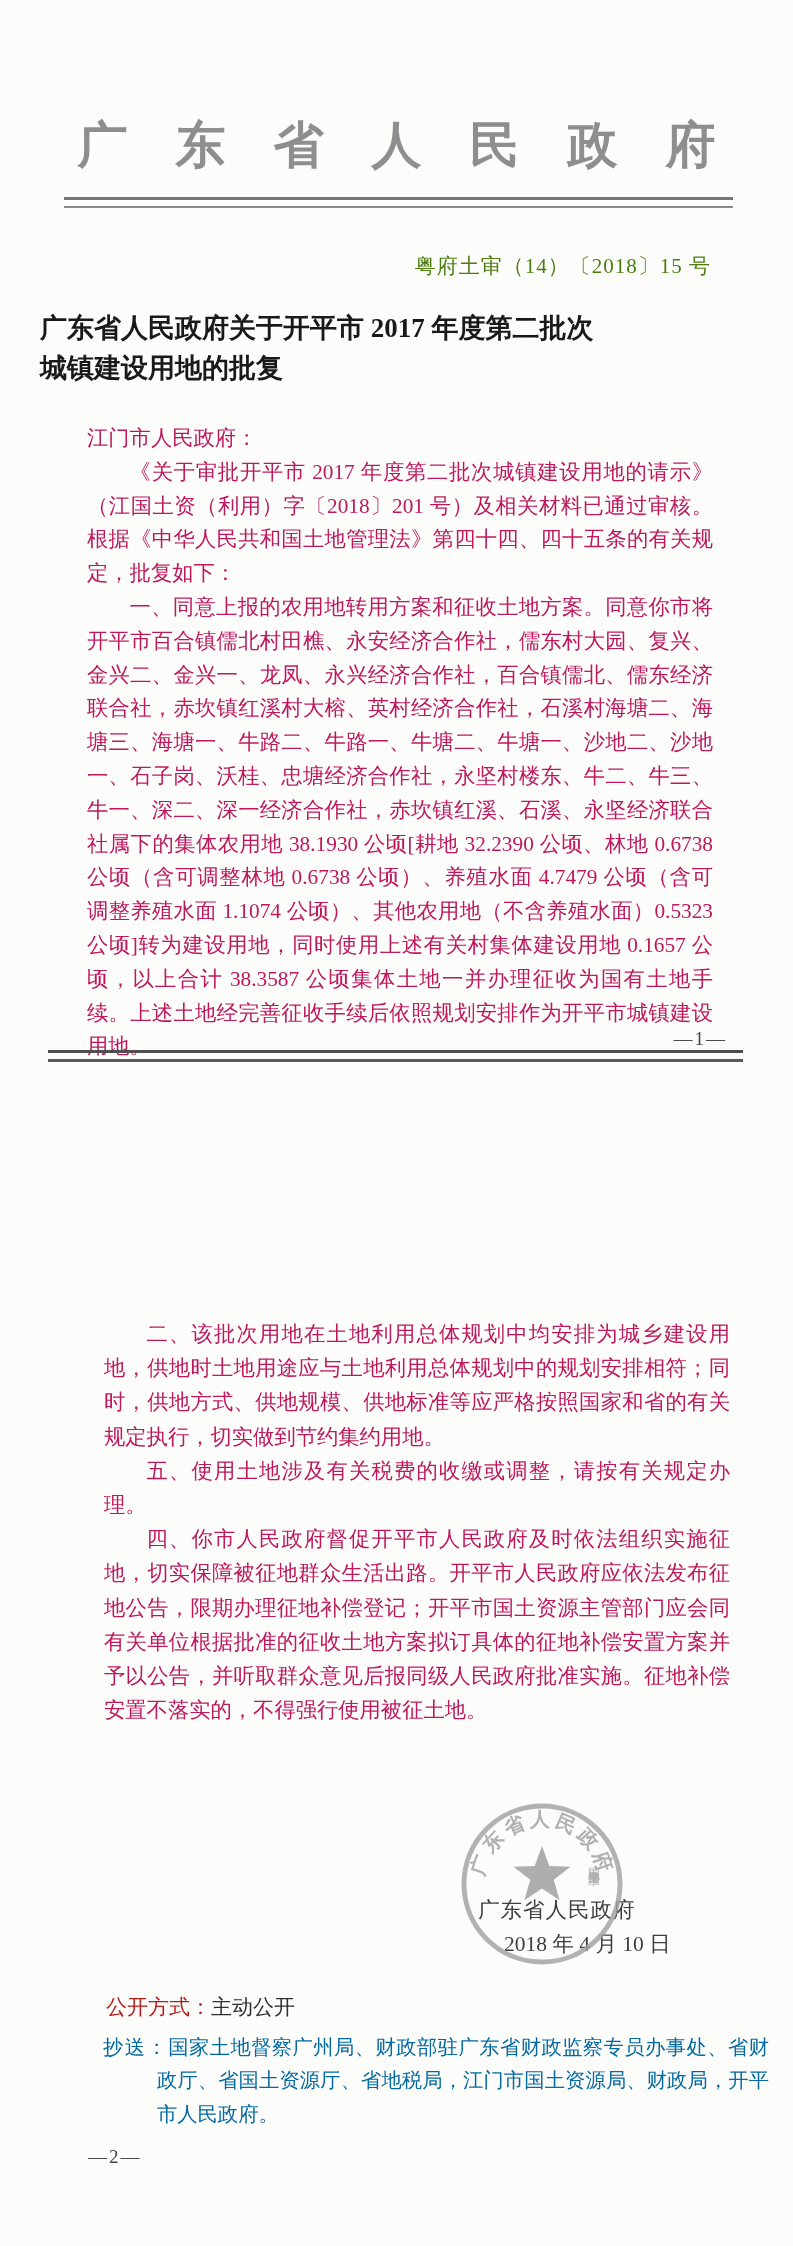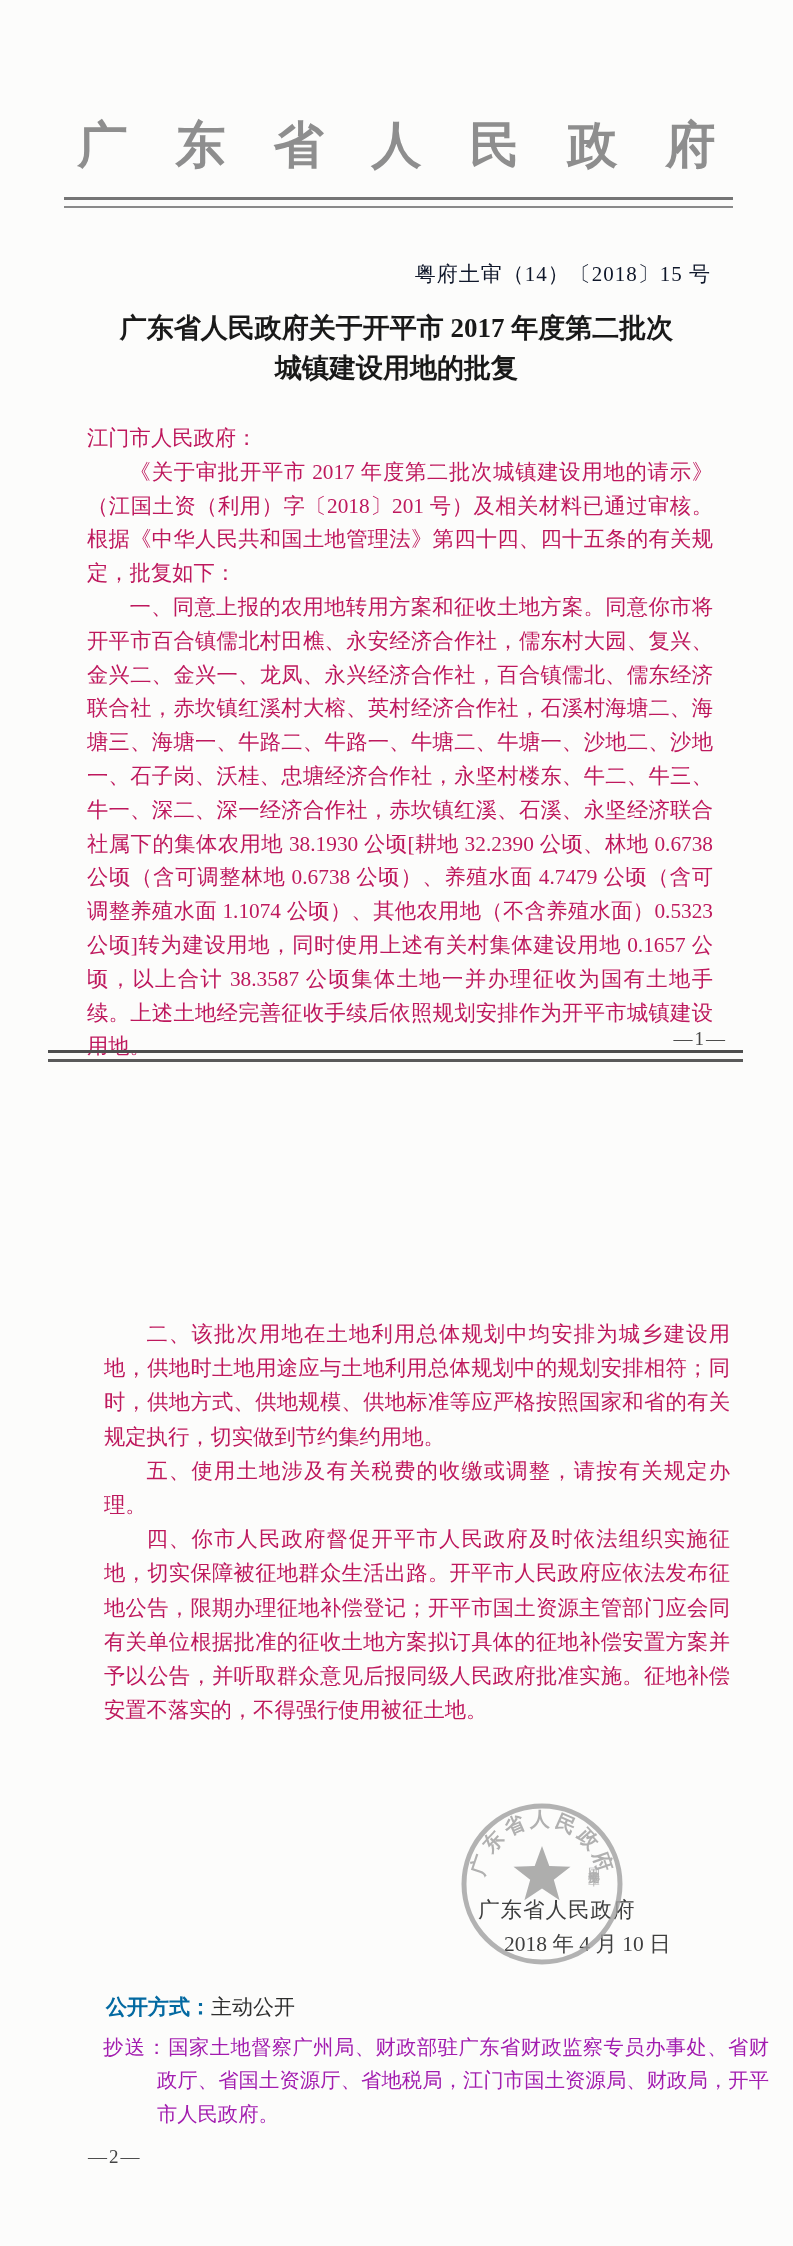--- a/index.html
+++ b/index.html
@@ -20,27 +20,26 @@
     letter-spacing:48px;text-indent:48px;
     color:#8e8e8e;
     white-space:nowrap;
   }
   .header-rule{
     position:absolute;top:197px;left:64px;right:60px;height:6px;
     border-top:3px solid #757575;
     border-bottom:2px solid #8a8a8a;
   }
   .doc-number{
-    position:absolute;top:260px;right:82px;
-    font-size:21px;color:#0f172a;
+    position:absolute;top:252px;right:82px;
+    font-size:21px;color:#4d7c0f;
     letter-spacing:1px;
   }
   .doc-title{
     position:absolute;top:308px;left:40px;right:40px;
-    text-align:center;
     font-size:27px;font-weight:bold;line-height:40px;
     color:#191919;margin:0;
   }
   .body-text{
     position:absolute;left:87px;width:626px;
     font-size:21.3px;color:#be185d;
     text-align:justify;
   }
   .body-text p{margin:0;text-indent:2em;}
   .body-text p.no-indent{text-indent:0;}
@@ -62,24 +61,24 @@
     opacity:.82;z-index:3;
   }
   .sign-block{position:absolute;z-index:2;color:#3e3e3e;}
   .signer{top:1895px;left:478px;font-size:21.5px;letter-spacing:1px;}
   .sign-date{top:1929px;left:504px;font-size:21.5px;}
 
   .publicity{
     position:absolute;top:1993px;left:106px;
     font-size:21px;color:#2e2e2e;
   }
-  .publicity .label{font-weight:bold;color:#0369a1;text-align:center;}
+  .publicity .label{font-weight:normal;color:#b91c1c;text-align:center;}
   .cc-block{
     position:absolute;top:2031px;left:103px;width:612px;
-    font-size:20.3px;line-height:33.4px;color:#a21caf;
+    font-size:20.3px;line-height:33.4px;color:#0369a1;
     text-align:justify;
     padding-left:54px;text-indent:-54px;
   }
   .cc-block .cc-label{letter-spacing:1px;}
 </style>
 </head>
 <body>
 
 <div class="doc">
 

